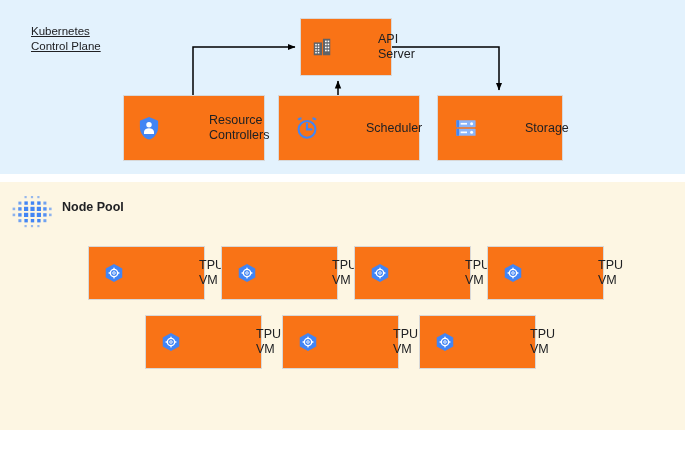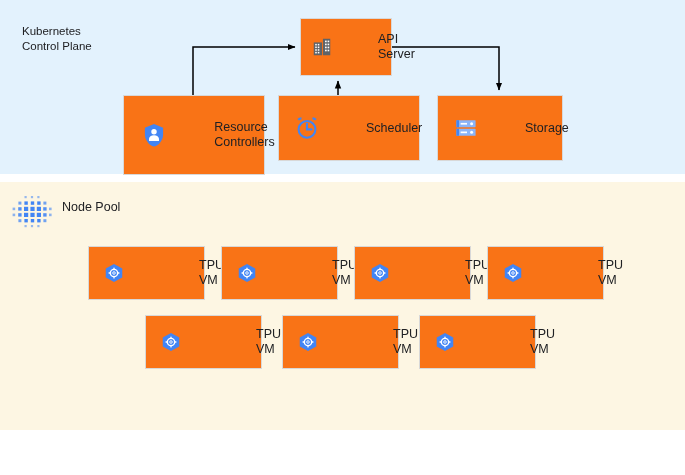--- a/index.html
+++ b/index.html
@@ -42,28 +42,30 @@
 
   
   .section-title {
     position: absolute;
     font-size: 11.5px;
     line-height: 15px;
     color: #202124;
     white-space: pre-line;
   }
   #control-plane-title {
-    left: 22px;
+    left: 31px;
     top: 24px;
+    text-decoration: underline;
   }
   #node-pool-title {
     left: 62px;
     top: 199px;
     font-size: 12.5px;
     line-height: 16px;
+    font-weight: bold;
   }
 
   
   #node-pool-icon {
     position: absolute;
     left: 11px;
     top: 193px;
     width: 42px;
     height: 40px;
   }
@@ -94,23 +96,22 @@
   
   #box-api-server {
     left: 300px; top: 18px;
     width: 92px; height: 58px;
     padding-left: 10px;
   }
   #box-api-server .icon-slot { width: 22px; height: 22px; margin-right: 9px; }
 
   #box-resource-controllers {
     left: 123px; top: 95px;
-    width: 142px; height: 80px;
-    padding-left: 28px;
-    justify-content: center;
+    width: 142px; height: 66px;
+    padding-left: 12px;
   }
   #box-resource-controllers .icon-slot { width: 26px; height: 26px; margin-right: 11px; }
 
   #box-scheduler {
     left: 278px; top: 95px;
     width: 142px; height: 66px;
     padding-left: 16px;
   }
   #box-scheduler .icon-slot { width: 24px; height: 24px; margin-right: 11px; }
 

